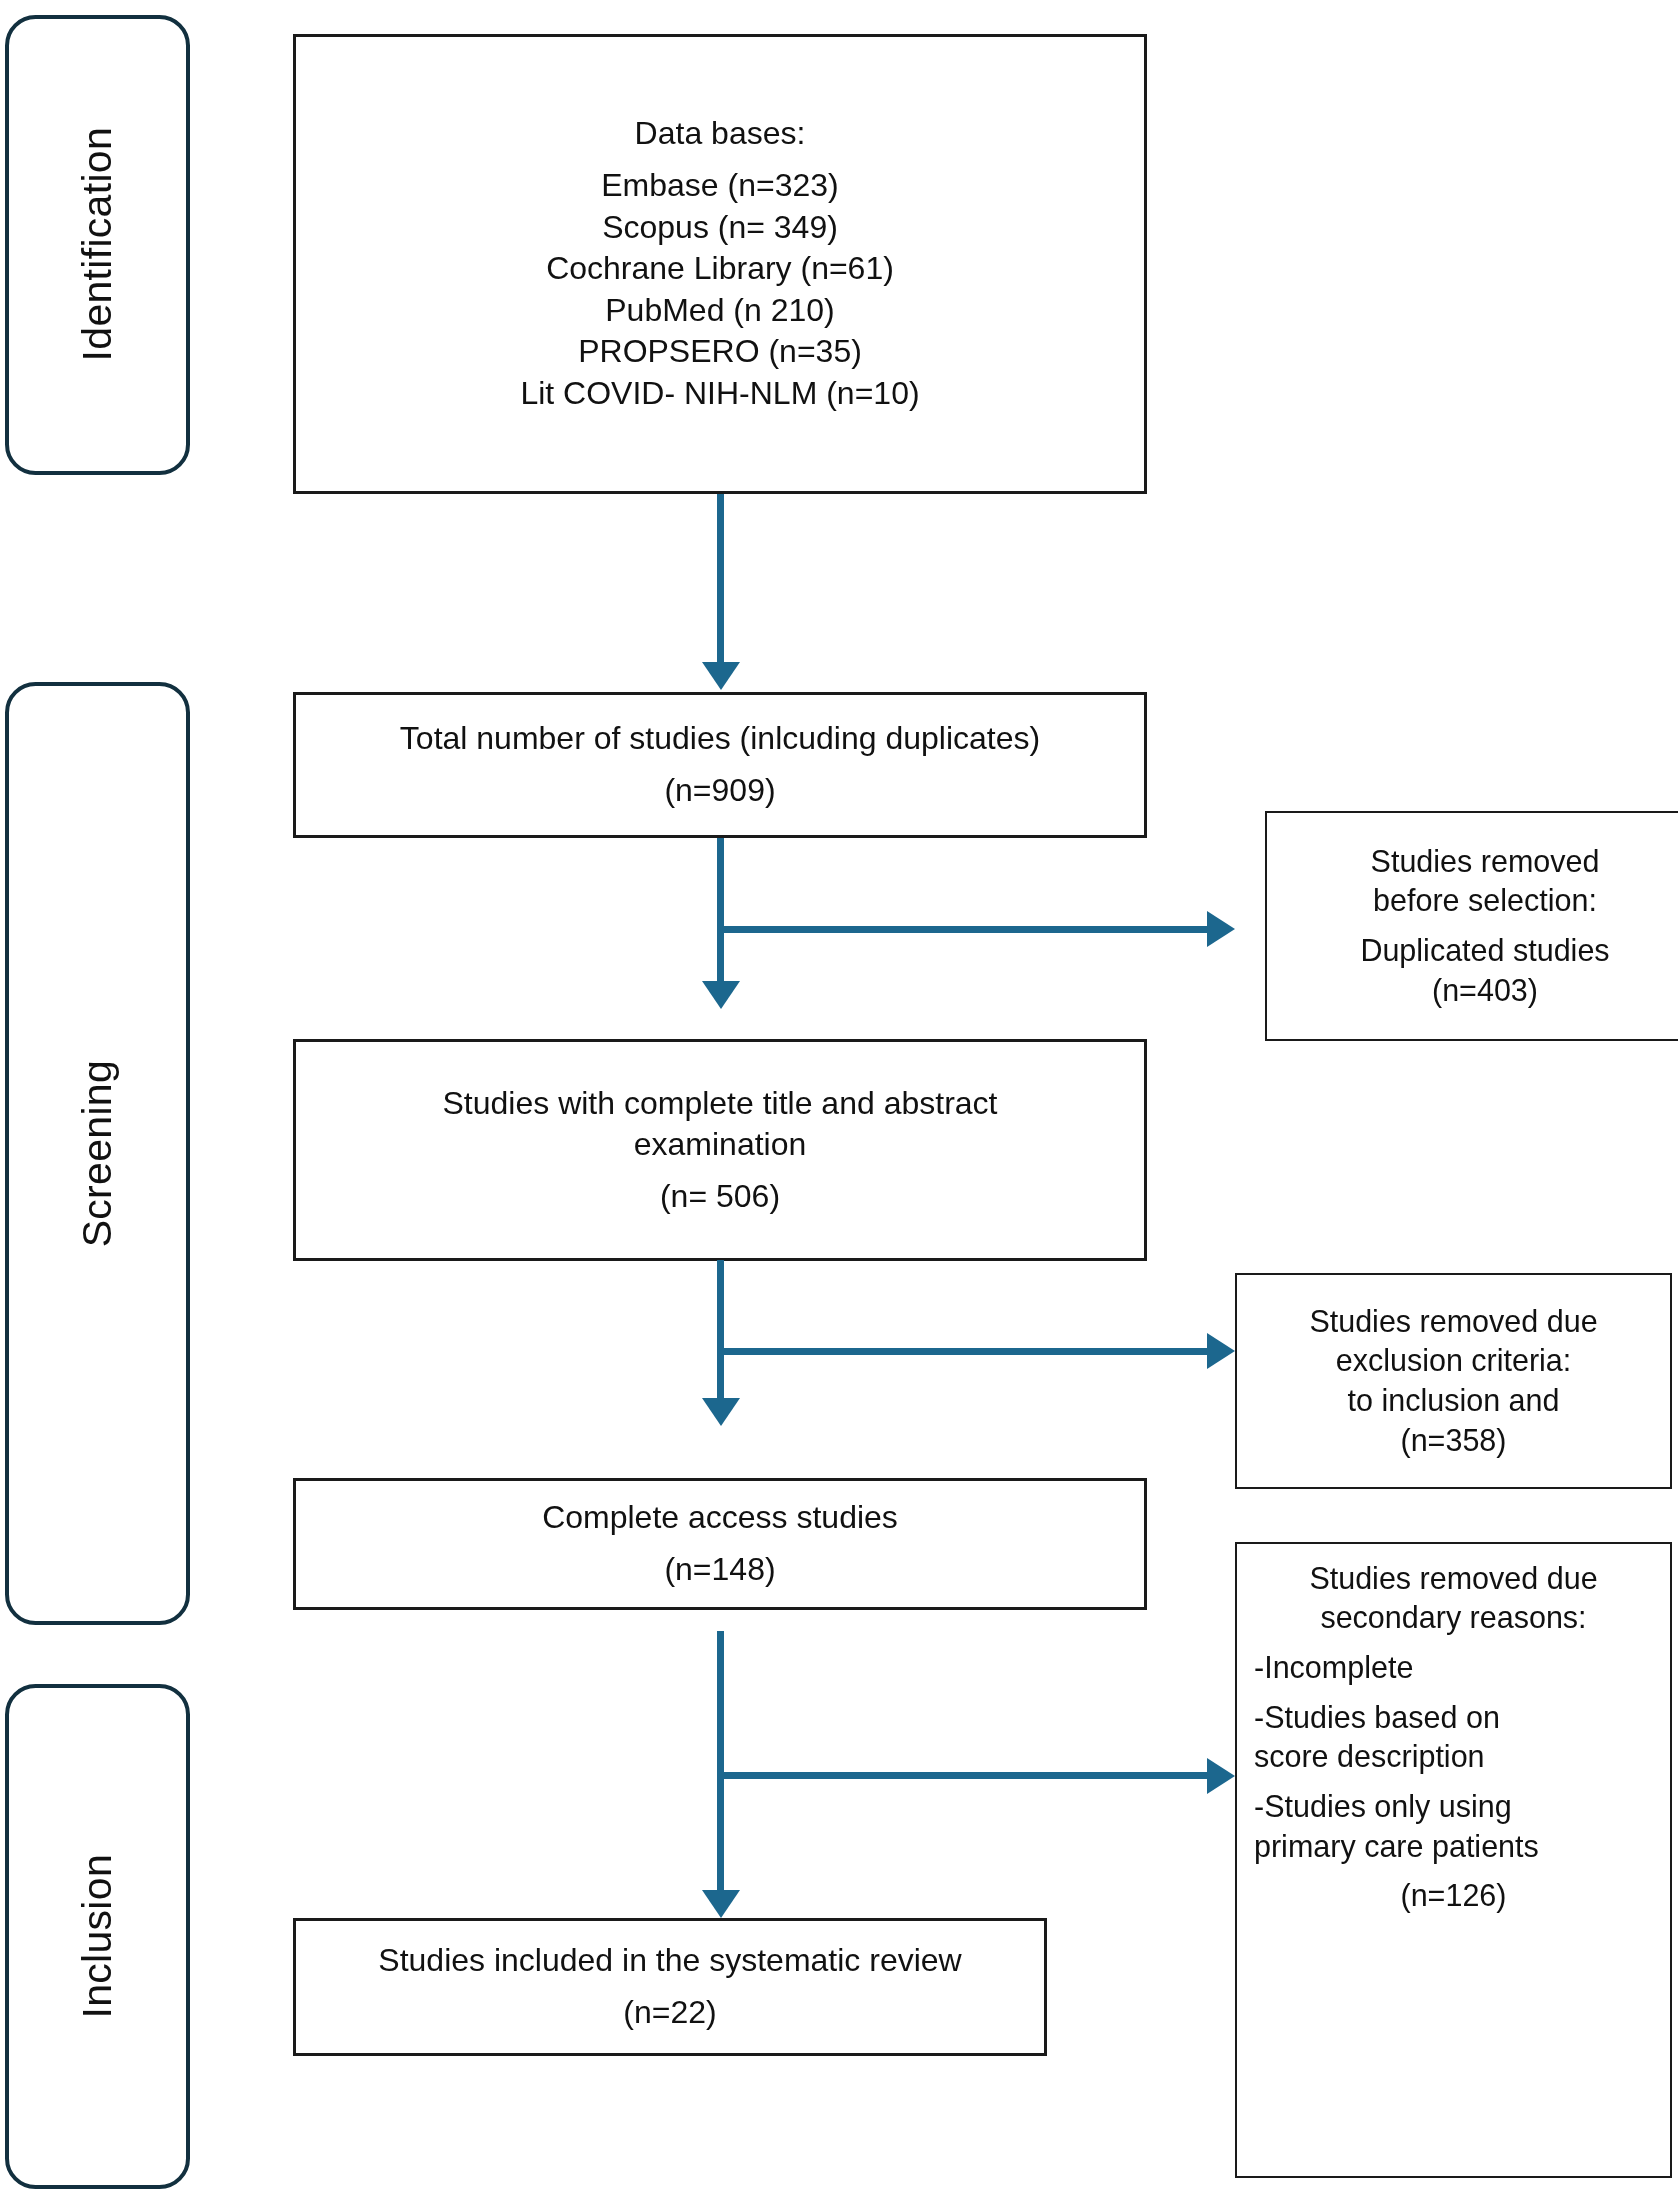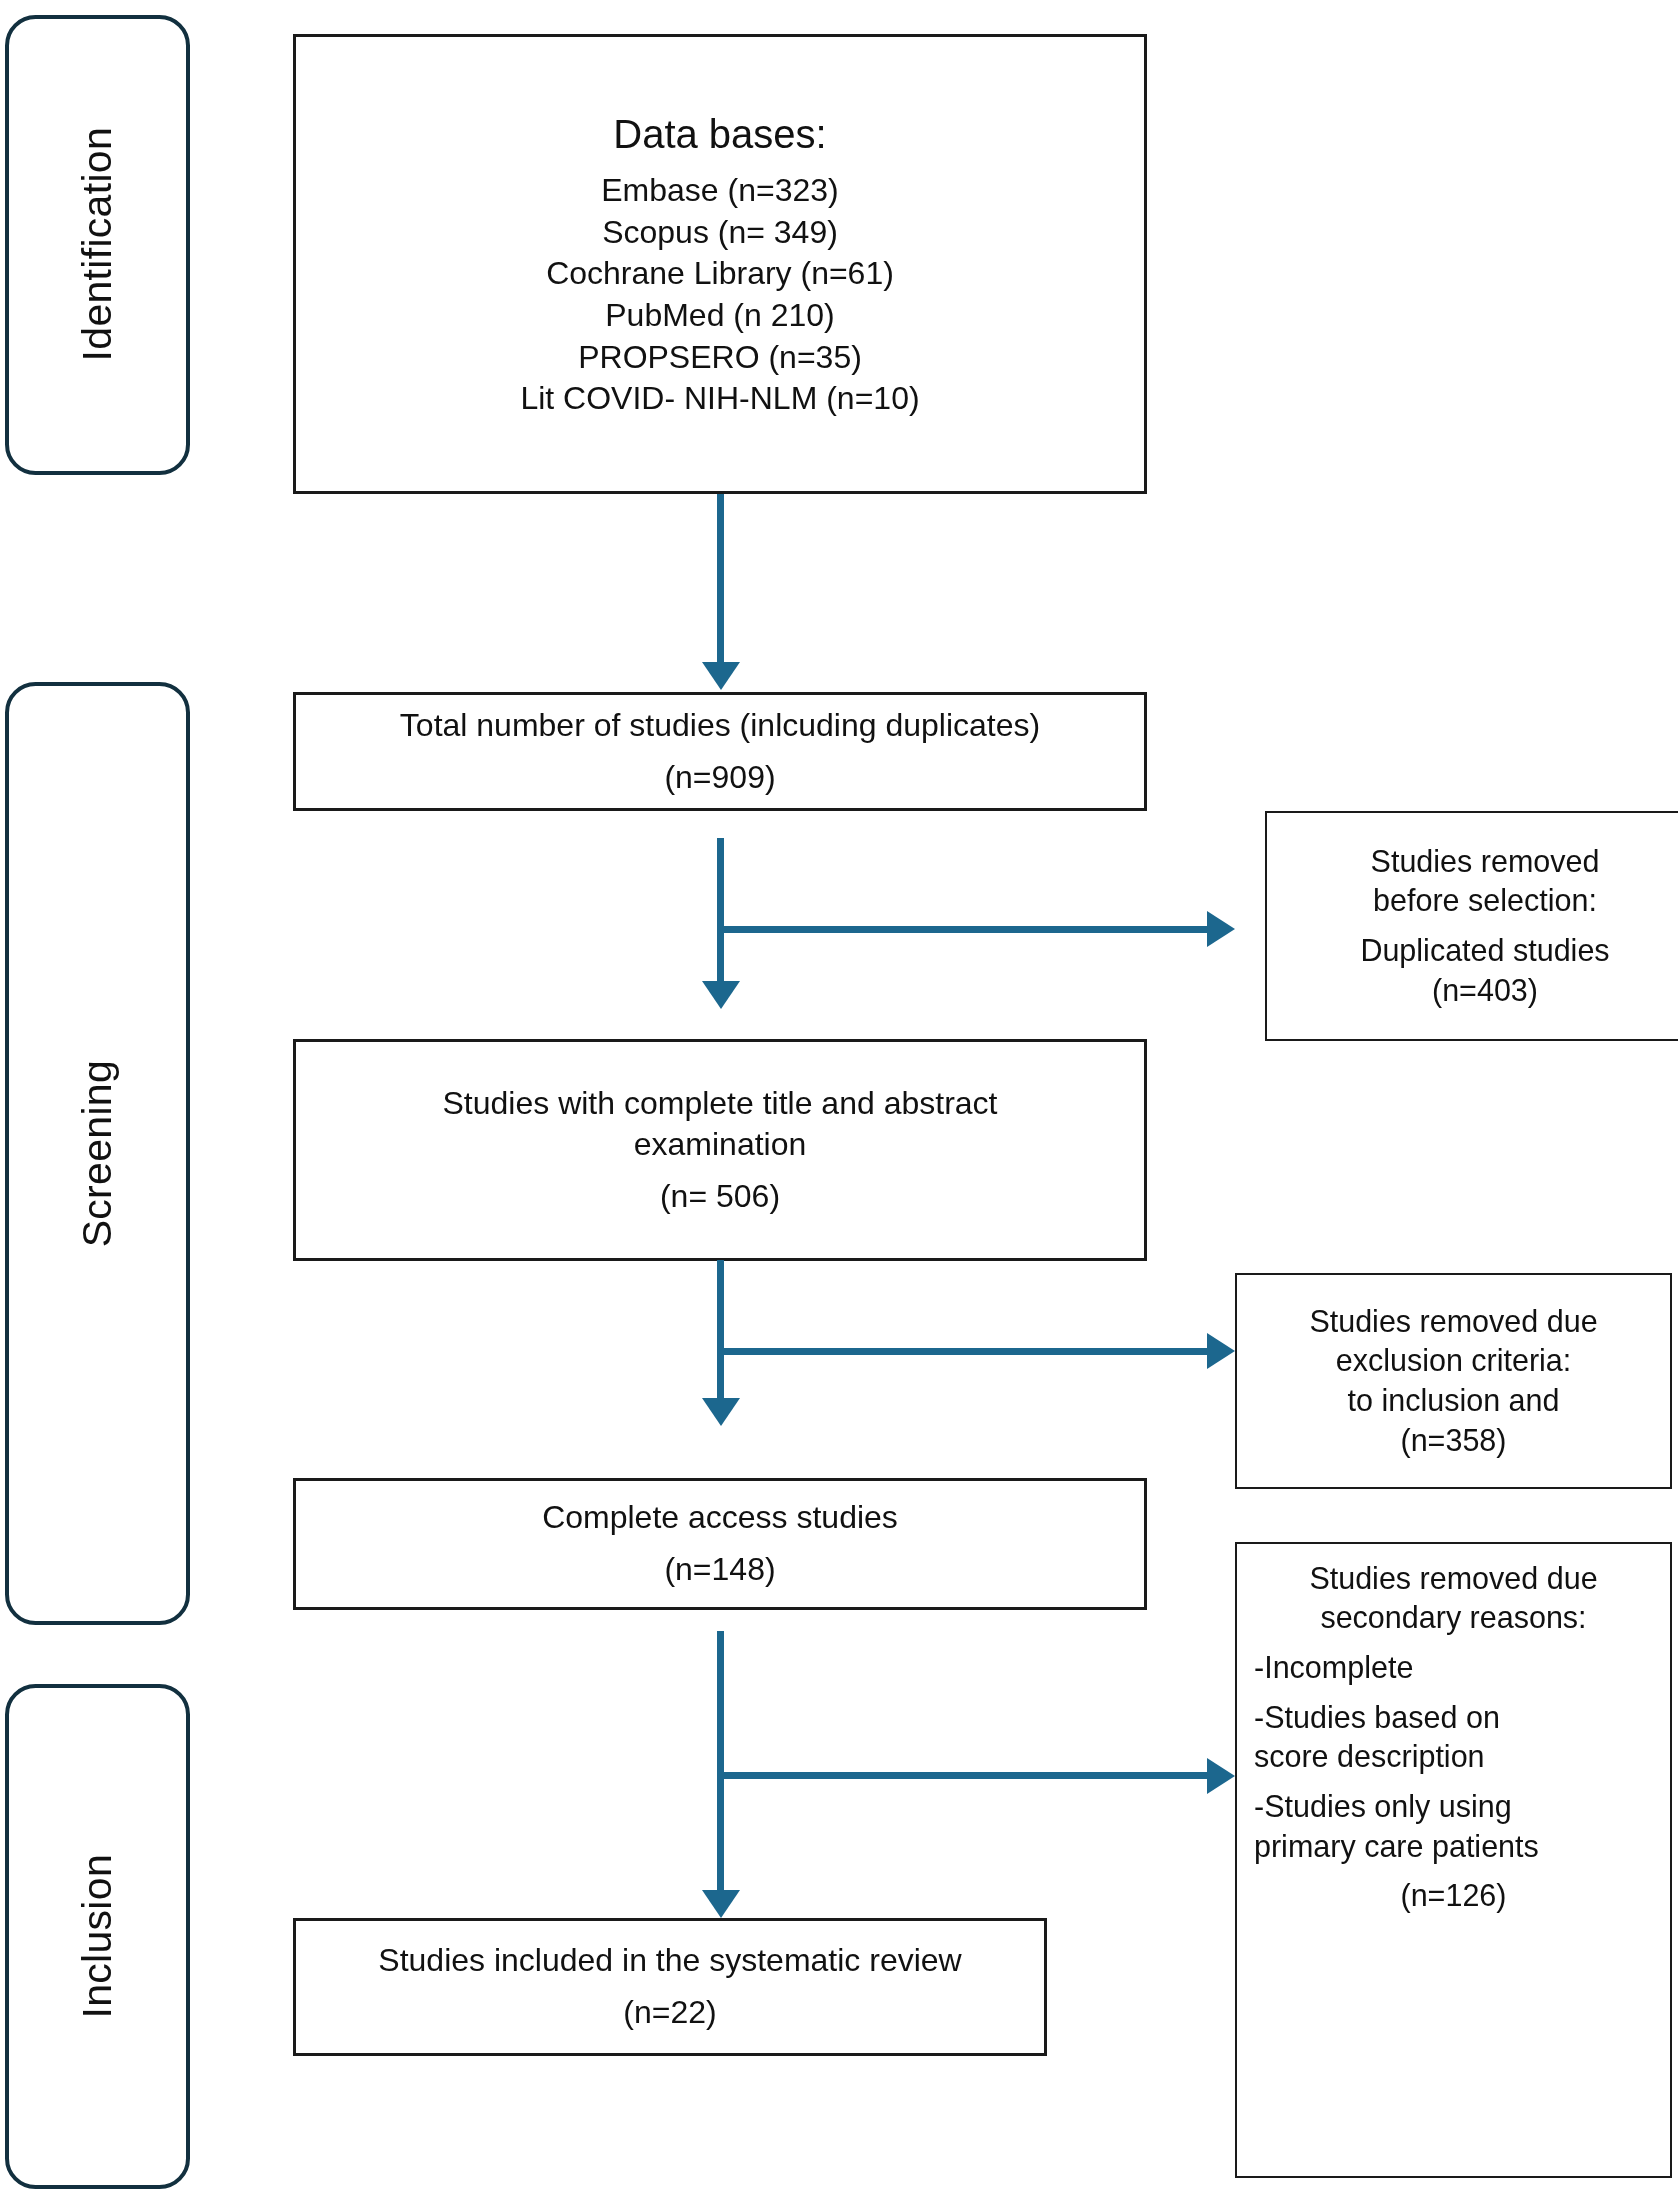--- a/index.html
+++ b/index.html
@@ -51,21 +51,21 @@
   .fbox.thin{border-width:2.6px;}
   .fbox .line{
     display:block;
     width:100%;
     line-height:1.30;
   }
   .fbox .spacer{display:block;height:0.95em;}
 
   .main-text{font-size:32px;}
   .side-text{font-size:30.5px;}
-  .db-title{font-size:40px;text-align:center;}
+  .db-title{font-size:32px;text-align:center;}
   .db-item{font-size:32px;}
 
   
   .conn{position:absolute;background:#1c678e;}
   .vline{width:7.3px;}
   .hline{height:7.3px;}
   .arrow-down{
     position:absolute;
     width:0;height:0;
     border-left:19px solid transparent;
@@ -104,21 +104,21 @@
     <span class="line db-item">Scopus (n= 349)</span>
     <span class="line db-item">Cochrane Library (n=61)</span>
     <span class="line db-item">PubMed (n 210)</span>
     <span class="line db-item">PROPSERO (n=35)</span>
     <span class="line db-item">Lit COVID- NIH-NLM (n=10)</span>
   </div>
 
   <div class="conn vline" style="left:717px; top:494px; height:168px;"></div>
   <div class="arrow-down" style="left:702px; top:662px;"></div>
 
-  <div class="fbox" style="left:293px; top:692px; width:854px; height:119px; padding:9.3px 22.5px;">
+  <div class="fbox" style="left:293px; top:692px; width:854px; height:146px; padding:9.3px 22.5px;">
     <span class="line main-text">Total number of studies (inlcuding duplicates)</span>
     <span class="spacer"></span>
     <span class="line main-text">(n=909)</span>
   </div>
 
   <div class="conn vline" style="left:717px; top:838px; height:143px;"></div>
   <div class="arrow-down" style="left:702px; top:981px;"></div>
 
   <div class="conn hline" style="left:717px; top:926px; width:490px;"></div>
   <div class="arrow-right" style="left:1207px; top:911px;"></div>

